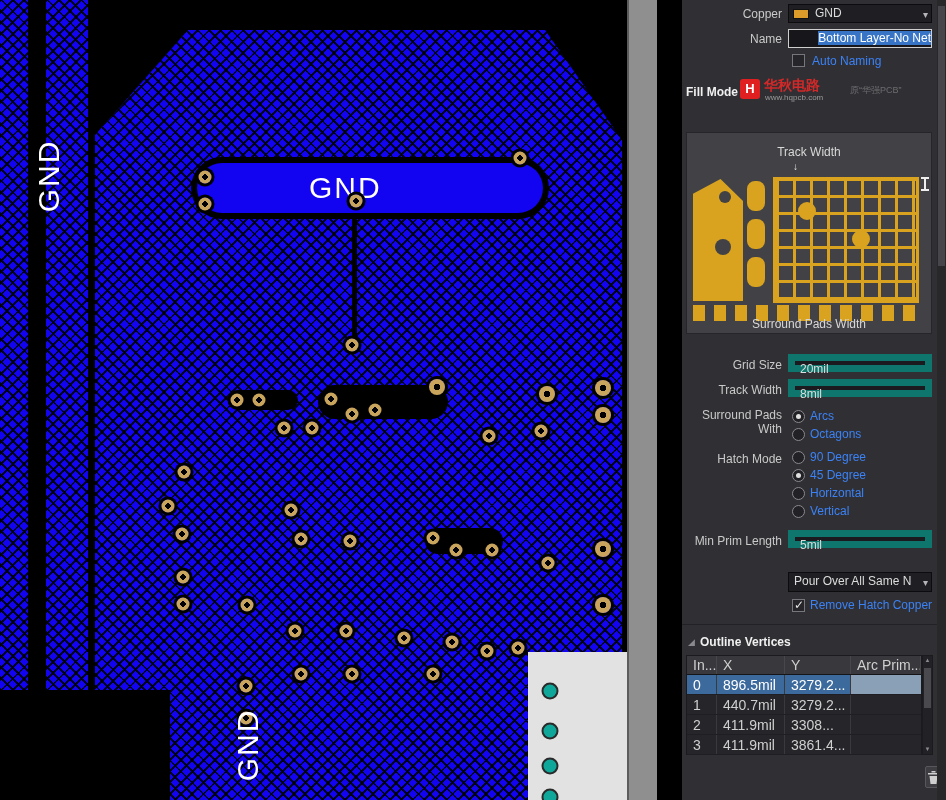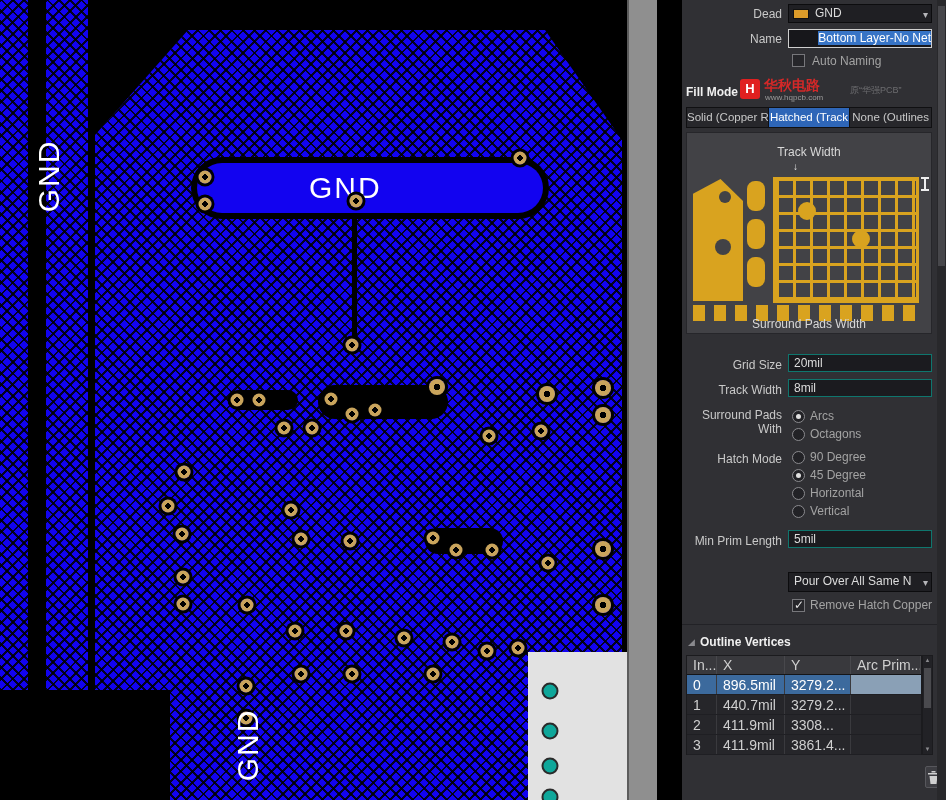--- a/index.html
+++ b/index.html
@@ -31,34 +31,34 @@
   .tpad{position:absolute;width:17px;height:17px;border-radius:50%;transform:translate(-50%,-50%);
       background:#0fa79a;border:2px solid #2a2a2a;}
   .gnd-vert{position:absolute;width:110px;height:36px;transform:rotate(-90deg);
       font-size:30px;color:#fff;text-align:center;line-height:36px;letter-spacing:2px;z-index:6;}
 
   
   .panel{position:absolute;left:682px;top:0;width:264px;height:800px;background:#303034;
       font-size:12px;color:#c9c9c9;z-index:10;}
   .p{position:absolute;}
   .lbl{position:absolute;width:100px;text-align:right;color:#c9c9c9;line-height:14px;}
-  .inp{position:absolute;left:106px;width:144px;height:18px;background:#1b1b1f;border:1px solid #0f766e;
+  .inp{position:absolute;left:106px;width:144px;height:18px;background:#1b1b1f;border:7px solid #0f766e;
       color:#dcdcdc;line-height:16px;padding-left:5px;}
   .dd{position:absolute;left:106px;width:144px;height:19px;background:#1f1f23;border:1px solid #0c0c0e;
       color:#dcdcdc;line-height:17px;padding-left:5px;}
   .dd .chev{position:absolute;right:3px;top:1px;color:#b5b5b9;font-size:10px;}
   .swatch{position:absolute;left:4px;top:4px;width:16px;height:10px;background:#dd9c2a;border:1px solid #111;}
   .name-box{position:absolute;left:106px;width:144px;height:19px;background:#17171b;border:1px solid #cfcfcf;
       line-height:17px;padding-left:3px;white-space:nowrap;overflow:hidden;}
   .name-box span{background:#3774c6;color:#fff;}
   .check{position:absolute;width:13px;height:13px;background:#26262a;border:1px solid #77777b;}
   .check.on::after{content:"\2713";position:absolute;left:1px;top:-2px;color:#e8e8e8;font-size:12px;}
   .radio{position:absolute;width:13px;height:13px;border-radius:50%;background:#222226;border:1px solid #8a8a8e;}
   .radio.on::after{content:"";position:absolute;inset:3px;border-radius:50%;background:#e0e0e0;}
-  .opt{position:absolute;color:#a3a3a3;}
+  .opt{position:absolute;color:#3b82f6;}
   .bold{font-weight:bold;color:#f0f0f0;}
   .tabs{position:absolute;left:4px;top:107px;width:246px;height:21px;display:flex;border:1px solid #101012;}
   .tab{flex:1;background:#27272b;color:#c8c8c8;font-size:11.5px;line-height:19px;text-align:center;
       border-right:1px solid #101012;white-space:nowrap;overflow:hidden;}
   .tab:last-child{border-right:none;}
   .tab.sel{background:#2e66b8;color:#fff;}
   .preview{position:absolute;left:4px;top:132px;width:246px;height:202px;background:#424246;border:1px solid #26262a;overflow:hidden;}
   .pv-lbl{position:absolute;width:100%;text-align:center;color:#d8d8d8;}
   .pv-blob{position:absolute;left:6px;top:46px;width:50px;height:122px;background:#d9a31f;
       clip-path:polygon(0 12%,55% 0,100% 18%,100% 100%,0 100%);}
@@ -170,46 +170,41 @@
         <div class="tpad" style="left: 550px; top: 766px;"></div>
         <div class="tpad" style="left: 550px; top: 797px;"></div>
       </div>
 
     <div class="gnd-vert" style="left:-6px;top:158px;">GND</div>
     <div class="gnd-vert" style="left:193px;top:727px;">GND</div>
   </div>
 
   <div class="panel">
 
-    <div class="lbl" style="top:7px;">Dead</div>
+    <div class="lbl" style="top:7px;">Copper</div>
     <div class="dd" style="top:4px;">
       <span class="swatch"></span>
       <span style="position:absolute;left:26px;">GND</span>
       <span class="chev">▾</span>
     </div>
 
     <div class="lbl" style="top:32px;">Name</div>
     <div class="name-box" style="top:29px;text-align:right;">
       <span>Bottom Layer-No Net</span>
     </div>
 
     <div class="check" style="left:110px;top:54px;"></div>
     <div class="opt" style="left:130px;top:54px;">Auto Naming</div>
 
     <div class="p bold" style="left:4px;top:85px;">Fill Mode</div>
     <div class="logo-h">H</div>
     <div class="brand">华秋电路</div>
     <div class="brand-url">www.hqpcb.com</div>
     <div class="wm">原“华强PCB”</div>
 
-    <div class="tabs">
-      <div class="tab">Solid (Copper R</div>
-      <div class="tab sel">Hatched (Track</div>
-      <div class="tab">None (Outlines</div>
-    </div>
 
     <div class="preview">
       <div class="pv-lbl" style="top:12px;">Track Width</div>
       <div class="pv-arrow">↓</div>
       <div class="pv-blob">
         <span class="pv-hole" style="left:26px;top:12px;width:12px;height:12px;"></span>
         <span class="pv-hole" style="left:22px;top:60px;width:16px;height:16px;"></span>
       </div>
       <div class="pv-padcol" style="top:48px;"></div>
       <div class="pv-padcol" style="top:86px;"></div>

